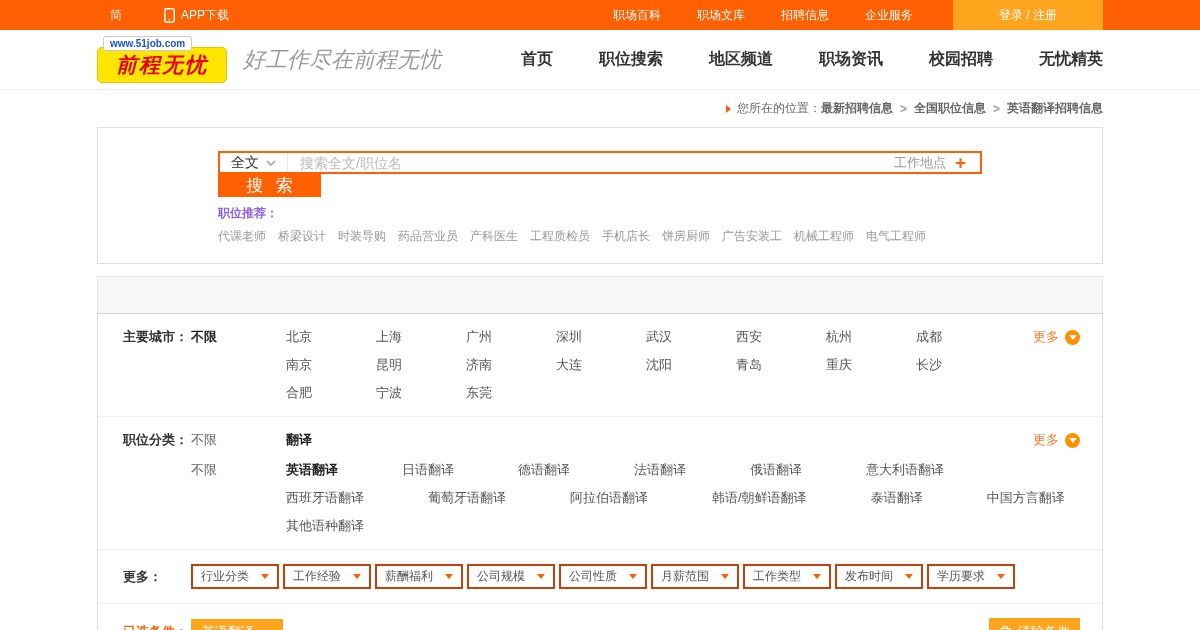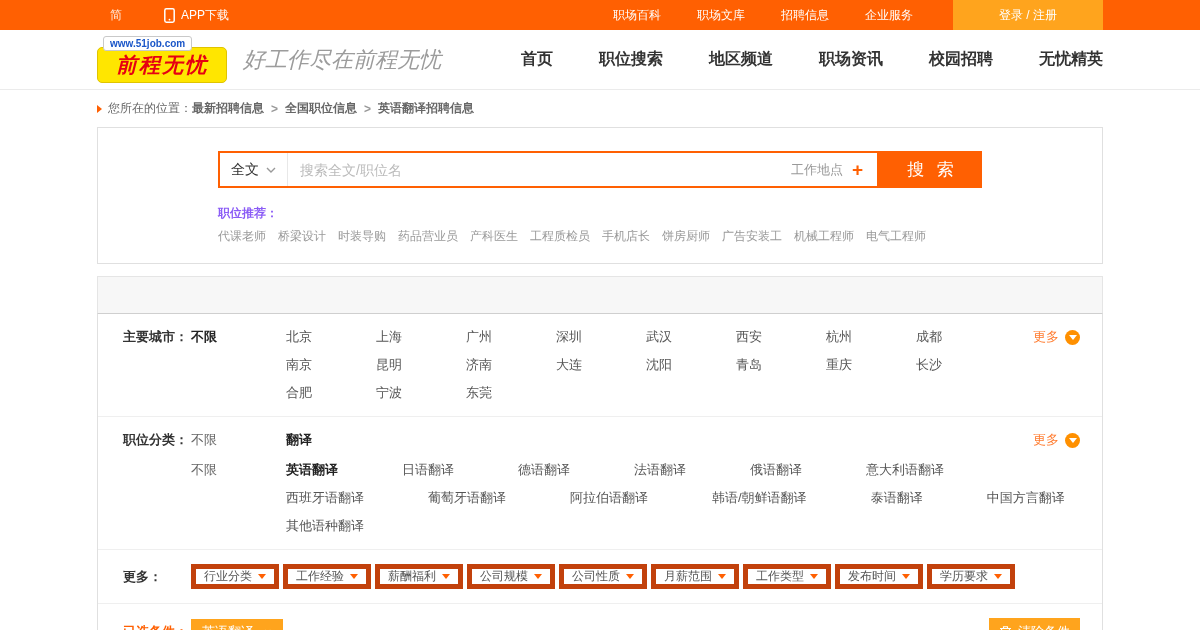--- a/index.html
+++ b/index.html
@@ -26,30 +26,30 @@
     position:relative; z-index:2; }
   .logo-name { background:#ffe600; color:#e60012; border:1px solid #e0c400; border-radius:5px;
     font-size:21px; font-weight:bold; font-style:italic; padding:3px 18px; letter-spacing:2px; }
   .slogan { margin-left:16px; color:#9c9c9c; font-size:22px; font-style:italic;
     font-family:"DejaVu Serif","Liberation Serif",serif; }
   .nav { margin-left:auto; display:flex; gap:46px; font-size:16px; }
   .nav a { color:#333;font-weight:bold; }
 
   
   .breadcrumb { width:1006px; margin:10px auto 10px; font-size:12px; color:#666;
-    display:flex; align-items:center; }
+    display:flex; align-items:center;justify-content:flex-end; }
   .bc-arrow { width:0; height:0; border-left:5px solid #ff6002; border-top:4px solid transparent;
     border-bottom:4px solid transparent; margin-right:6px; }
   .bc-item a { color:#666; }
   .bc-sep { color:#999; margin:0 7px; }
   .bc-sep:empty { display:none; }
 
   
   .search-panel { width:1006px; margin:0 auto; border:1px solid #e0e0e0; padding:23px 0 18px; }
-  .search-bar { display:flex; width:764px; margin:0 auto; height:37px; }
+  .search-bar { display:flex; width:764px; margin:0 auto; height:37px;flex-direction:column; }
   .search-box { display:flex; flex:1; border:2px solid #ff6002; background:#fff; align-items:center; }
   .scope { padding:0 11px; font-size:14px; color:#333; display:flex; align-items:center; gap:7px;
     cursor:pointer; border-right:1px solid #e8e8e8; align-self:stretch; }
   .search-input { flex:1; border:none; outline:none; font-size:14px; padding:0 12px; color:#333;
     font-family:inherit; min-width:0; }
   .search-input::placeholder { color:#bbb; }
   .location { display:flex; align-items:center; gap:9px; padding:0 14px; font-size:13px; color:#999;
     cursor:pointer; white-space:nowrap; }
   .loc-plus { color:#ff6002; font-size:19px; font-weight:bold; line-height:1; }
   .search-btn { width:103px; background:#ff6002; color:#fff; font-size:17px; border:none;
@@ -73,21 +73,21 @@
   .funlim.sel, .fitem.sel { color:#222; font-weight:bold; }
   .fitems { display:flex; flex-wrap:wrap; gap:10px 17px; flex:1; padding-right:16px; }
   .fitems a { color:#555;margin-left:47px; }
   .fmore { margin-left:auto; padding-right:22px; color:#ff7b2f; display:flex; gap:6px;
     align-items:center; flex-shrink:0; cursor:pointer; }
   .more-circle { width:15px; height:15px; border-radius:50%; background:#ff9000;
     display:inline-flex; align-items:center; justify-content:center; }
   .more-circle::after { content:""; border-top:5px solid #fff; border-left:4px solid transparent;
     border-right:4px solid transparent; margin-top:1px; }
   .dds { display:flex; gap:4px; flex-wrap:wrap; flex:1; padding-right:16px; }
-  .dd { border:5px solid #c2410c; width:88px; height:25px; display:flex; align-items:center;
+  .dd { border:2px solid #c2410c; width:88px; height:25px; display:flex; align-items:center;
     justify-content:space-between; padding:0 8px; color:#555; font-size:12px; background:#fff; cursor:pointer; }
   .dd::after { content:""; border-top:5px solid #ff6002; border-left:4px solid transparent;
     border-right:4px solid transparent; }
   .sel-label { color:#ff6002; font-weight:bold; width:68px; flex-shrink:0; }
   .sel-tag { background:#ffa41d; color:#fff; display:inline-flex; align-items:center; gap:10px;
     padding:4px 11px; font-size:13px; cursor:pointer; }
   .tag-x { font-size:13px; cursor:pointer; }
   .clear-btn { margin-left:auto; margin-right:22px; background:#ffa41d; color:#fff; border:none;
     display:flex; align-items:center; gap:6px; padding:5px 10px; font-size:13px; cursor:pointer;
     font-family:inherit; }

